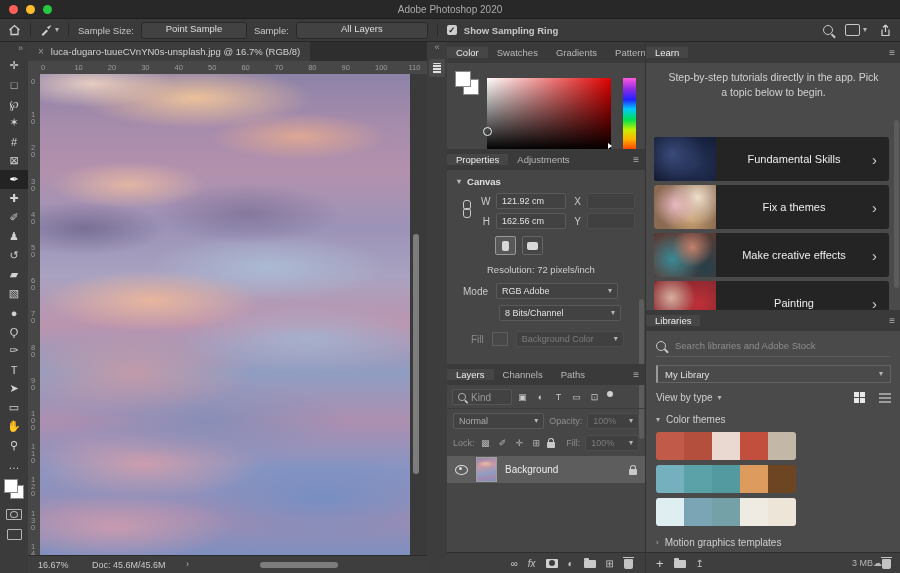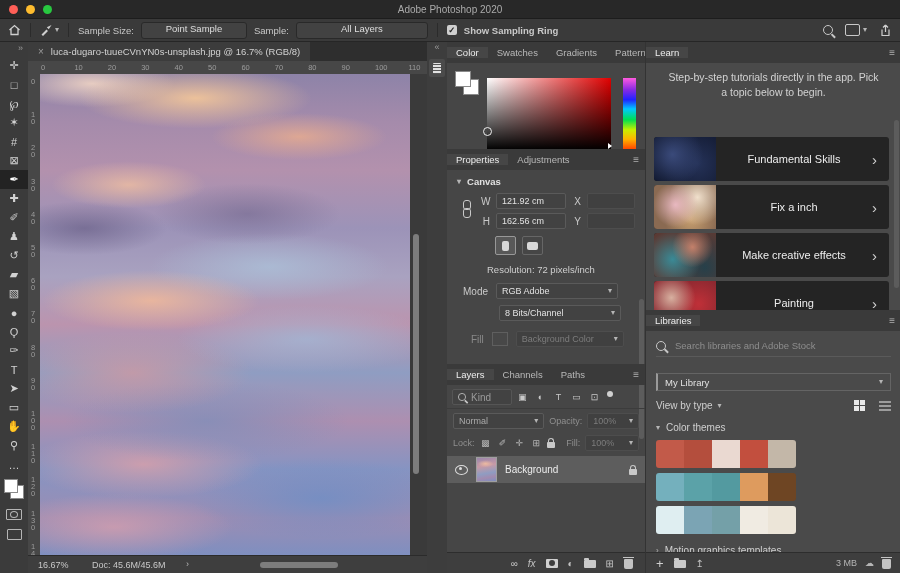--- a/index.html
+++ b/index.html
@@ -175,33 +175,33 @@
   .thumb3{background:radial-gradient(circle at 62% 32%,#c4806a,rgba(196,128,106,0) 42%),radial-gradient(circle at 30% 60%,#3a8a96,rgba(58,138,150,0) 56%),radial-gradient(circle at 82% 78%,#26404a,rgba(38,64,74,0) 60%),#5a3a34;}
   .thumb4{background:radial-gradient(circle at 28% 38%,#d8b0a0,rgba(216,176,160,0) 46%),radial-gradient(circle at 72% 52%,#c03038,rgba(192,48,56,0) 56%),#8a2830;}
   .card-label{flex:1;text-align:center;color:#ededed;font-size:11px;}
   .card-chev{color:#d2d2d2;font-size:15px;margin-right:12px;}
   .right-scroll{position:absolute;right:2px;top:78px;width:5px;height:168px;background:#6e6e6e;border-radius:3px;opacity:.5;}
 
   .libraries{position:absolute;top:268px;left:0;right:0;bottom:0;background:#4a4a4a;}
   .lib-search{display:flex;align-items:center;gap:7px;margin:8px 10px 0;border-bottom:1px solid #5a5a5a;padding-bottom:4px;}
   .lib-search input{background:transparent;border:none;outline:none;color:#c9c9c9;font-size:9.5px;width:200px;font-family:"Liberation Sans",sans-serif;}
   .lib-search input::placeholder{color:#8e8e8e;}
-  .lib-select{display:flex;align-items:center;justify-content:space-between;margin:16px 10px 0;height:16px;
+  .lib-select{display:flex;align-items:center;justify-content:space-between;margin:8px 10px 0;height:16px;
               border:1px solid #646464;border-left:2px solid #9a9a9a;padding:0 7px;color:#e0e0e0;font-size:9.5px;}
   .view-row{display:flex;align-items:center;gap:5px;margin:9px 10px 0;color:#cfcfcf;}
   .grid-ic{width:11px;height:11px;margin-left:auto;display:grid;grid-template-columns:1fr 1fr;grid-template-rows:1fr 1fr;gap:1px;}
   .grid-ic span{background:#e8e8e8;}
   .list-ic{width:12px;height:10px;margin-left:9px;background:repeating-linear-gradient(0deg,#9c9c9c 0 2px,transparent 2px 4px);}
   .themes-head,.motion-head{display:flex;align-items:center;gap:6px;margin:11px 10px 0;color:#cfcfcf;}
   .theme-grid{margin:7px 10px 0;width:140px;}
   .theme-row{display:flex;height:28px;border-radius:3px;overflow:hidden;margin-bottom:5px;}
   .theme-cell{flex:1;}
   .lib-footer{position:absolute;bottom:0;left:0;right:0;height:20px;background:#3e3e3e;border-top:1px solid #2d2d2d;
               display:flex;align-items:center;gap:10px;padding:0 10px;color:#c3c3c3;}
-  .lf-right{margin-left:auto;display:flex;align-items:center;gap:8px;color:#b5b5b5;font-size:9px;}
+  .lf-right{margin-left:auto;display:flex;align-items:center;gap:0;color:#b5b5b5;font-size:9px;}
   .plus{font-size:13px;line-height:1;color:#d0d0d0;}
 </style>
 </head>
 <body>
 
 <div id="app">
 
   <div class="titlebar">
     <div class="lights">
       <span class="light red"></span>
@@ -494,21 +494,21 @@
       </div>
       <div class="learn-sub">Step-by-step tutorials directly in the app. Pick a topic below to begin.</div>
       <div class="cards">
         <div class="card">
           <span class="card-thumb thumb1"></span>
           <span class="card-label">Fundamental Skills</span>
           <span class="card-chev">›</span>
         </div>
         <div class="card">
           <span class="card-thumb thumb2"></span>
-          <span class="card-label">Fix a inch</span>
+          <span class="card-label">Fix a themes</span>
           <span class="card-chev">›</span>
         </div>
         <div class="card">
           <span class="card-thumb thumb3"></span>
           <span class="card-label">Make creative effects</span>
           <span class="card-chev">›</span>
         </div>
         <div class="card">
           <span class="card-thumb thumb4"></span>
           <span class="card-label">Painting</span>

